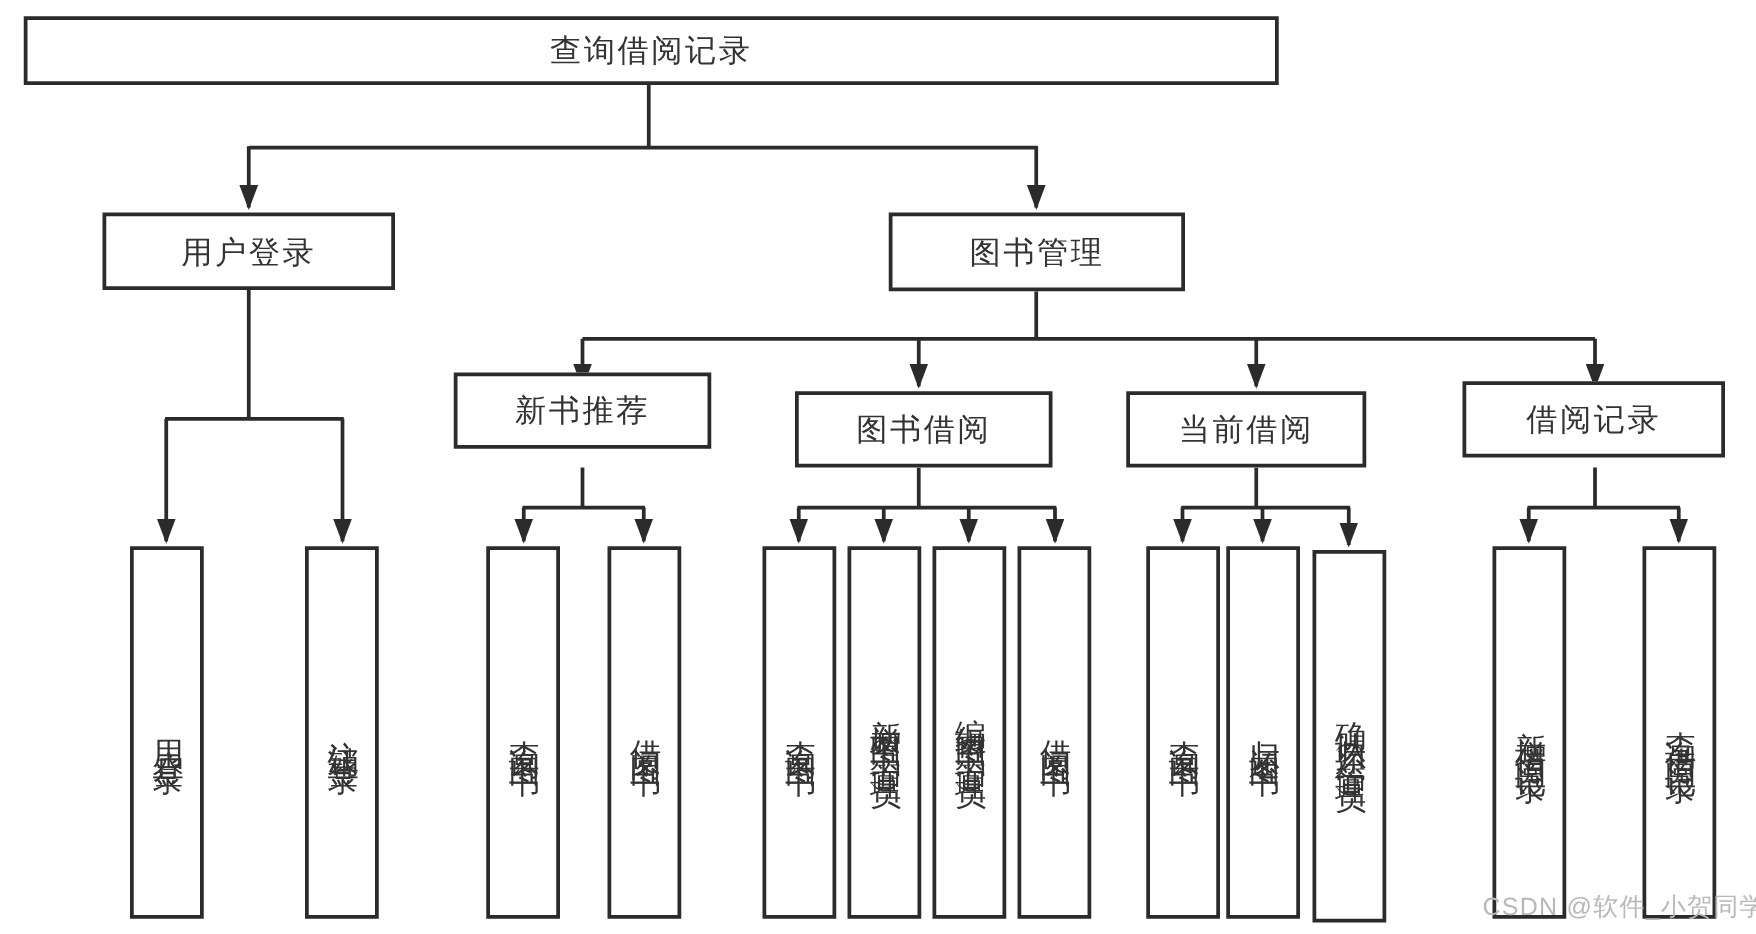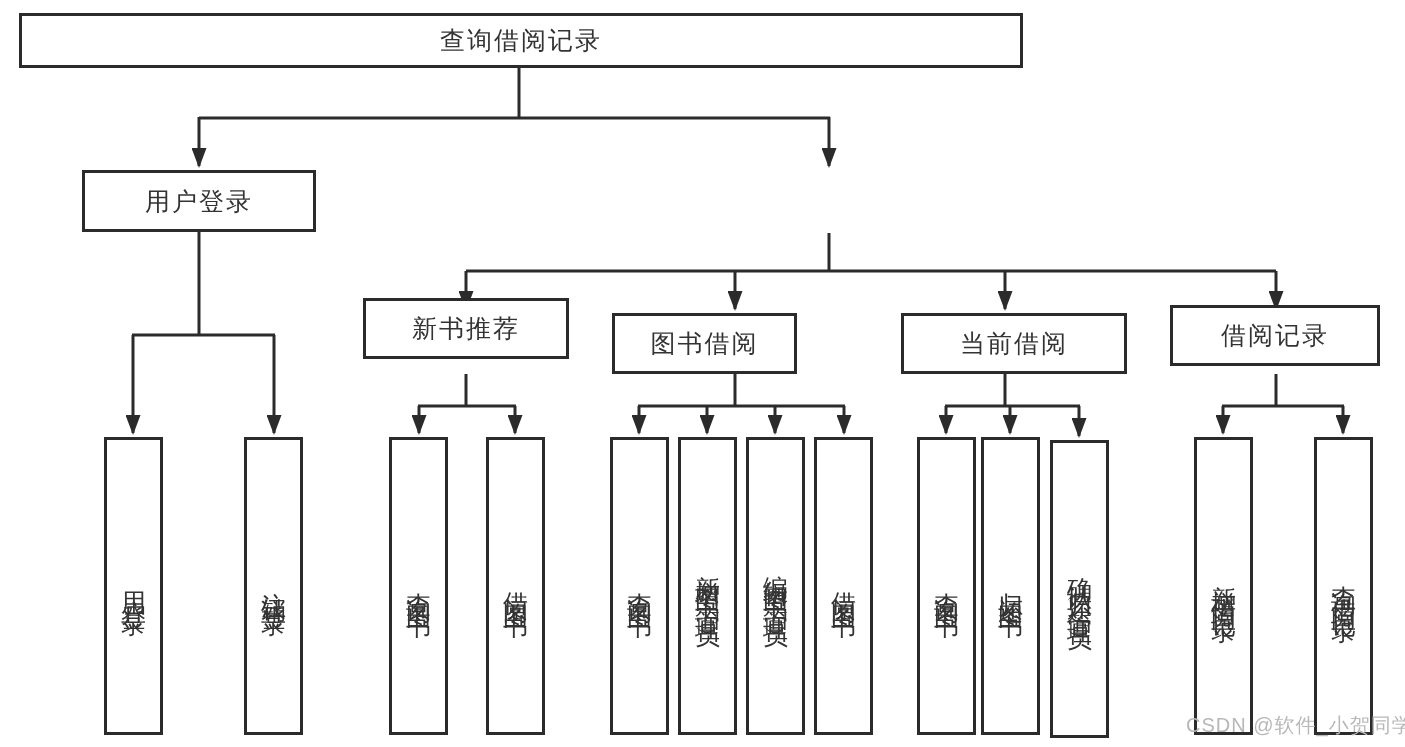--- a/index.html
+++ b/index.html
@@ -110,28 +110,31 @@
     </g>
   </svg>
 
   <div class="node" style="left:19px; top:13px; width:1004px; height:55px;">
     <span>查询借阅记录</span>
   </div>
 
   <div class="node" style="left:82px; top:170px; width:234px; height:62px;">
     <span>用户登录</span>
   </div>
+  <div class="node" style="left:711px; top:170px; width:237px; height:63px;">
+    <span>图书管理</span>
+  </div>
 
   <div class="node" style="left:363px; top:298px; width:206px; height:61px;">
     <span>新书推荐</span>
   </div>
-  <div class="node" style="left:612px; top:313px; width:185px; height:61px;">
+  <div class="node" style="left:636px; top:313px; width:206px; height:61px;">
     <span>图书借阅</span>
   </div>
-  <div class="node" style="left:901px; top:313px; width:226px; height:61px;">
+  <div class="node" style="left:901px; top:313px; width:192px; height:61px;">
     <span>当前借阅</span>
   </div>
   <div class="node" style="left:1170px; top:305px; width:210px; height:61px;">
     <span>借阅记录</span>
   </div>
 
   <div class="node leaf" style="left:104px; top:437px;">
     <span class="vtext">用户登录</span>
   </div>
   <div class="node leaf" style="left:244px; top:437px;">

